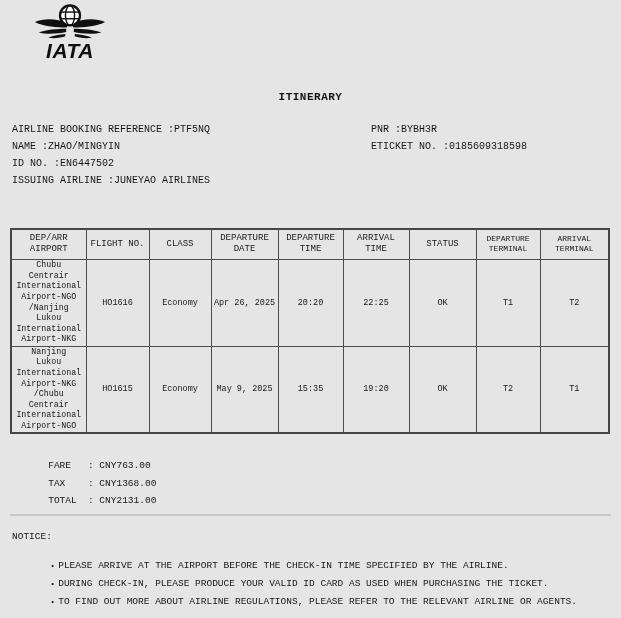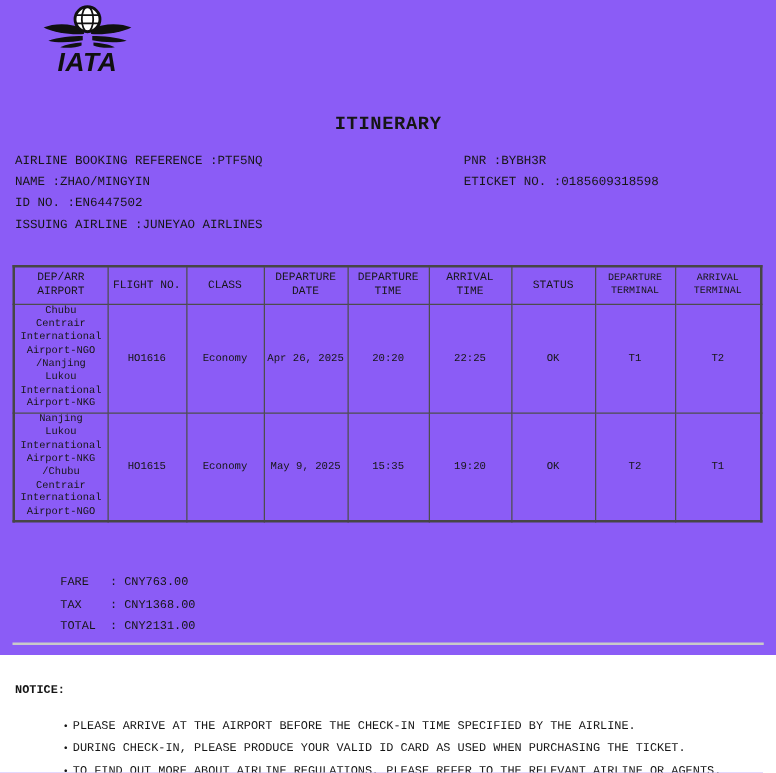--- a/index.html
+++ b/index.html
@@ -1,47 +1,47 @@
 <!DOCTYPE html>
 <html><head>
 <meta charset="utf-8">
 <style>
   * { margin:0; padding:0; box-sizing:border-box; }
   html,body { background:#ffffff; }
   body { width:621px; height:618px; overflow:hidden; }
   .page {
-    position:relative; width:621px; height:524px; background:#8b5cf6;
+    position:relative; width:621px; height:618px; background:#e5e5e5;
     font-family:"Liberation Mono","DejaVu Sans Mono",monospace;
     color:#161616;
   }
 
   
   .logo { position:absolute; left:28px; top:4px; width:84px; text-align:center; }
   .logo svg { display:block; margin:0 auto; }
   .logo-text {
     font-family:"Liberation Sans","DejaVu Sans",sans-serif;
     font-weight:800; font-style:italic; font-size:21px; color:#101010;
     letter-spacing:.5px; margin-top:-3px;
   }
 
   
   .title {
     position:absolute; top:91px; left:0; width:100%;
-    text-align:center; font-size:15px; font-weight:bold; letter-spacing:.5px;
+    text-align:center; font-size:11px; font-weight:bold; letter-spacing:.5px;
   }
 
   
   .booking { position:absolute; top:124px; font-size:10px; }
   .booking-left { left:12px; }
   .booking-right { left:371px; }
   .info-line { height:17px; white-space:pre; }
 
   
   .flight-table {
-    position:absolute; left:10px; top:212px; width:598px;
+    position:absolute; left:10px; top:228px; width:598px;
     border-collapse:collapse; table-layout:fixed;
     border:2px solid #464646;
   }
   .flight-table th, .flight-table td {
     border:1px solid #4d4d4d; text-align:center; vertical-align:middle;
     font-weight:normal; white-space:pre-line; padding:0 1px; overflow:hidden;
   }
   .flight-table th { font-size:9px; line-height:11px; height:30px; }
   .flight-table th.th-sm { font-size:8px; line-height:10px; }
   .flight-table td { font-size:8.5px; height:87px; }
@@ -50,21 +50,21 @@
   
   .totals { position:absolute; left:14px; top:449px; font-size:9.5px; }
   .total-row { height:17.5px; white-space:pre; }
   .t-label { display:inline-block; width:34px; }
 
   
   .divider { position:absolute; left:10px; top:514px; width:601px; height:2px; background:#c9c9c9; }
 
   
   .notice { position:absolute; left:12px; top:531px; font-size:9.5px; }
-  .notice-heading { font-weight:bold; height:18px;margin-top:15px; }
+  .notice-heading { font-weight:normal; height:18px; }
   .notice-item { height:18px; white-space:pre; }
   .bullet { display:inline-block; width:12px; padding-left:4px; font-size:8px; vertical-align:0.5px; }
 </style>
 </head>
 <body>
 
 <div class="page">
 
   <div class="logo">
     <svg width="80" height="38" viewBox="0 0 80 40">

